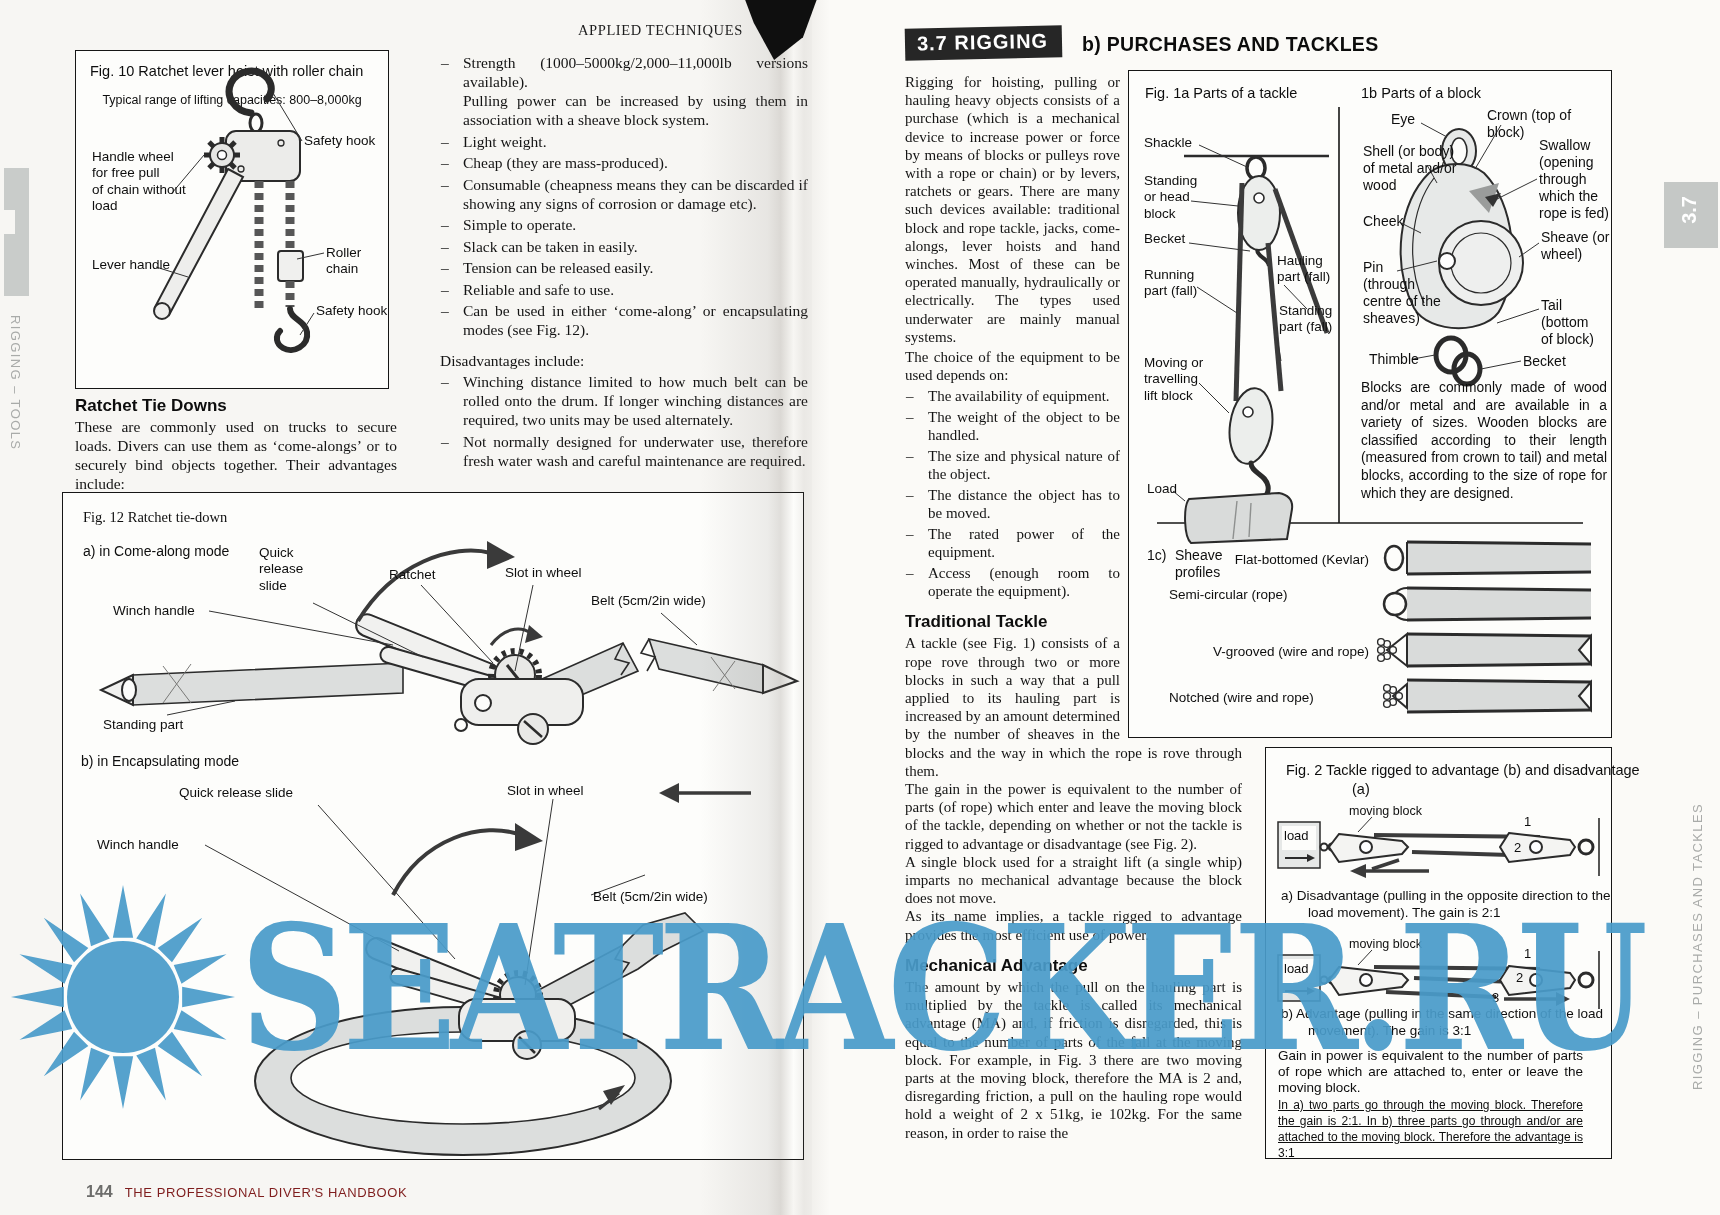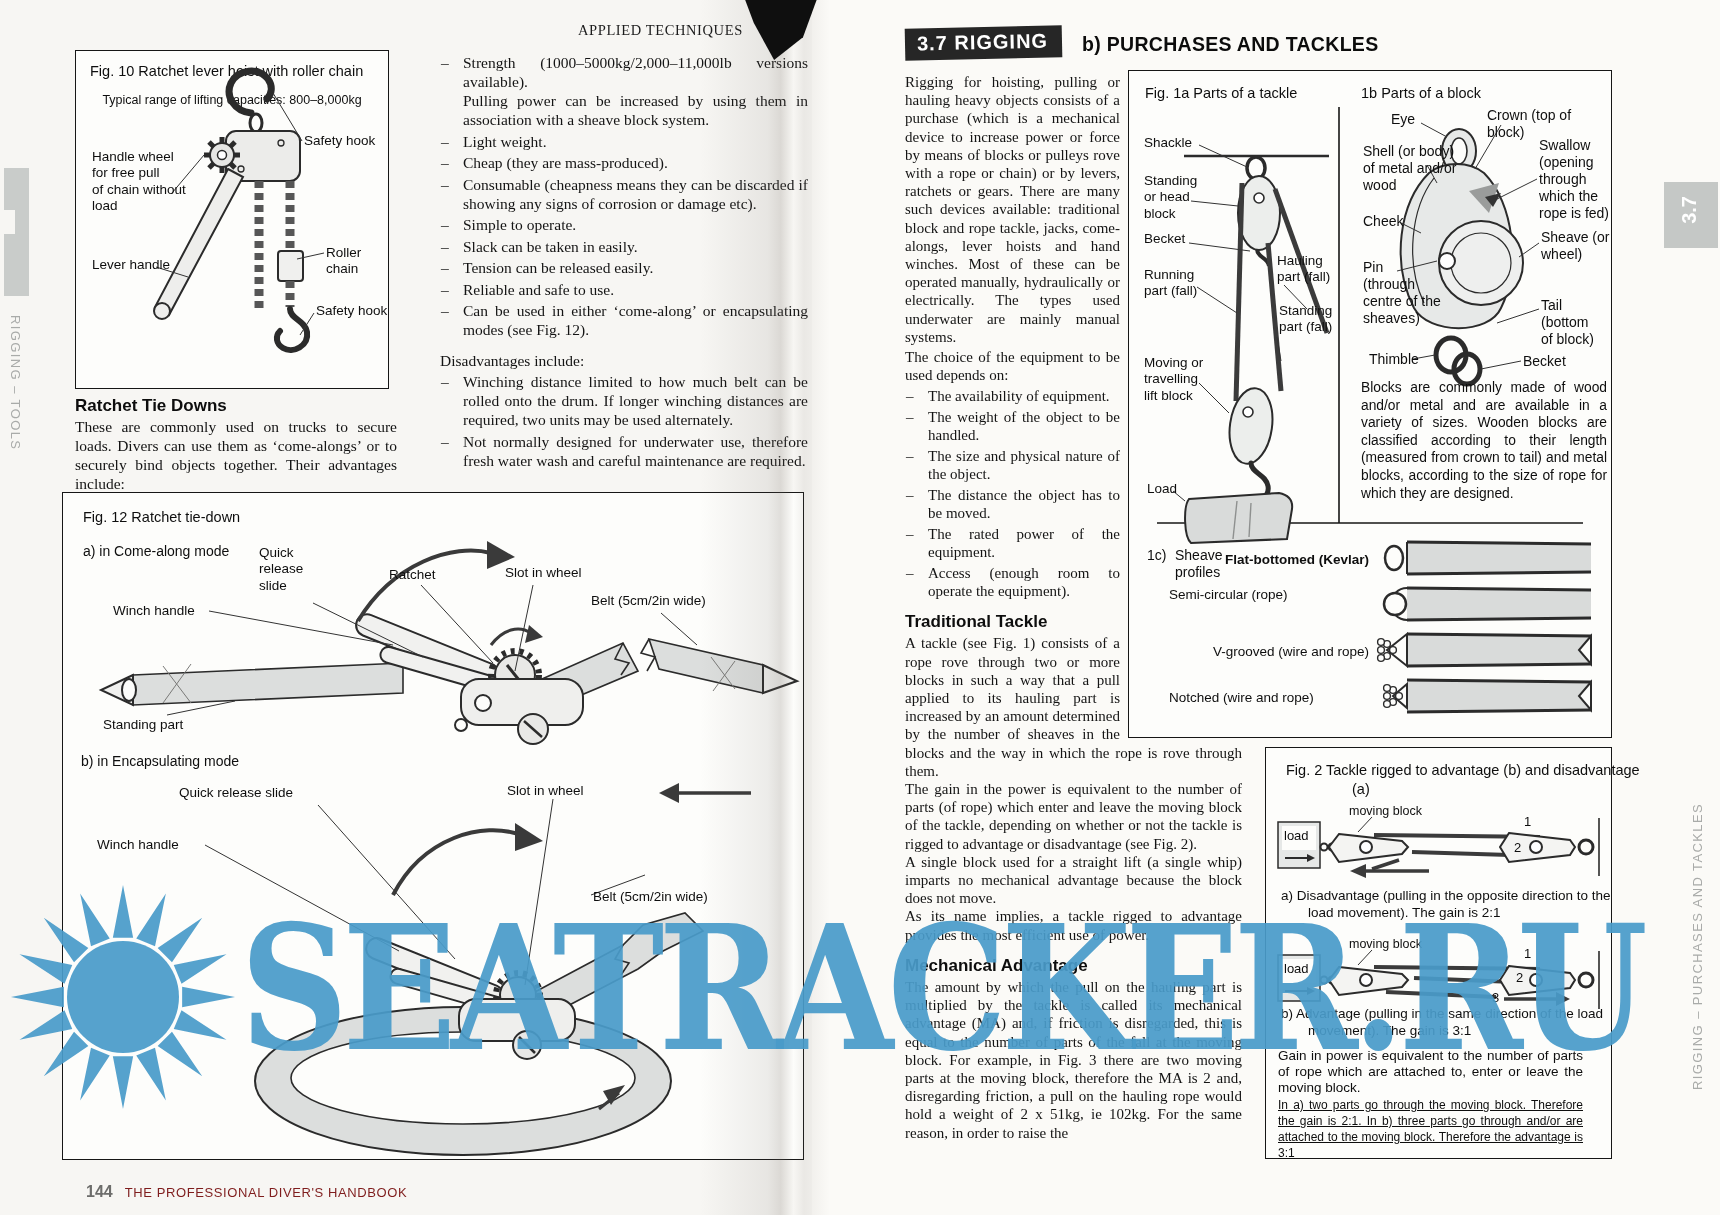--- a/index.html
+++ b/index.html
@@ -148,21 +148,21 @@
       <line x1="456" y1="544" x2="472" y2="560" stroke="#2b2b2b" stroke-width="2.5"></line>
       <path d="M330,402 C360,344 420,328 458,342" fill="none" stroke="#3a3a3a" stroke-width="4"></path>
       <polygon points="452,330 480,348 452,358" fill="#3a3a3a"></polygon>
       <line x1="536" y1="616" x2="556" y2="600" stroke="#3a3a3a" stroke-width="3"></line>
       <polygon points="562,592 548,612 540,598" fill="#3a3a3a"></polygon>
       <line x1="255" y1="312" x2="392" y2="466" stroke="#333" stroke-width="1"></line>
       <line x1="490" y1="306" x2="462" y2="492" stroke="#333" stroke-width="1"></line>
       <line x1="142" y1="352" x2="336" y2="458" stroke="#333" stroke-width="1"></line>
       <line x1="528" y1="402" x2="582" y2="382" stroke="#333" stroke-width="1"></line>
     </svg>
-    <div class="figtitle" style="left:20px;top:16px;">Fig. 12  Ratchet tie-down</div>
+    <div class="figtitle" style="left:20px;top:16px;font-family:Liberation Serif, serif;">Fig. 12  Ratchet tie-down</div>
     <div class="lbl" style="left:20px;top:50px;font-size:14px;">a) in Come-along mode</div>
     <div class="lbl" style="left:196px;top:52px;">Quick
 release
 slide</div>
     <div class="lbl" style="left:326px;top:74px;">Ratchet</div>
     <div class="lbl" style="left:442px;top:72px;">Slot in wheel</div>
     <div class="lbl" style="left:528px;top:100px;">Belt (5cm/2in wide)</div>
     <div class="lbl" style="left:50px;top:110px;">Winch handle</div>
     <div class="lbl" style="left:40px;top:224px;">Standing part</div>
     <div class="lbl" style="left:18px;top:260px;font-size:14px;">b) in Encapsulating mode</div>
@@ -330,21 +330,21 @@
 centre of the
 sheaves)</div>
     <div class="lbl" style="left:412px;top:226px;font-size:14px;">Tail (bottom
 of block)</div>
     <div class="lbl" style="left:240px;top:280px;font-size:14px;">Thimble</div>
     <div class="lbl" style="left:394px;top:282px;font-size:14px;">Becket</div>
     <div class="lbl" style="left:232px;top:308px;width:246px;font-size:13.8px;line-height:17.6px;text-align:justify;white-space:normal;">Blocks are commonly made of wood and/or metal and are available in a variety of sizes. Wooden blocks are classified according to their length (measured from crown to tail) and metal blocks, according to the size of rope for which they are designed.</div>
     <div class="lbl" style="left:18px;top:476px;font-size:14px;">1c)</div>
     <div class="lbl" style="left:46px;top:476px;font-size:14px;">Sheave
 profiles</div>
-    <div class="lbl" style="left:40px;top:481px;width:200px;text-align:right;font-weight:bold;">Flat-bottomed (Kevlar)</div>
+    <div class="lbl" style="left:40px;top:481px;width:200px;text-align:right;">Flat-bottomed (Kevlar)</div>
     <div class="lbl" style="left:40px;top:516px;width:200px;text-align:left;">Semi-circular (rope)</div>
     <div class="lbl" style="left:40px;top:573px;width:200px;text-align:right;">V-grooved (wire and rope)</div>
     <div class="lbl" style="left:40px;top:619px;width:200px;">Notched (wire and rope)</div>
   </div>
 
   <div class="figbox" style="left:1265px;top:747px;width:345px;height:410px;">
     <div class="figtitle" style="left:20px;top:13px;width:300px;padding-left:66px;text-indent:-66px;white-space:normal;line-height:19px;">Fig. 2   Tackle rigged to advantage (b) and disadvantage (a)</div>
     <div class="lbl" style="left:83px;top:56px;font-size:12.5px;">moving block</div>
     <svg width="335" height="70" viewBox="0 0 335 70" style="left:8px;top:66px;">
       <line x1="325" y1="4" x2="325" y2="62" stroke="#2b2b2b" stroke-width="1.6"></line>

